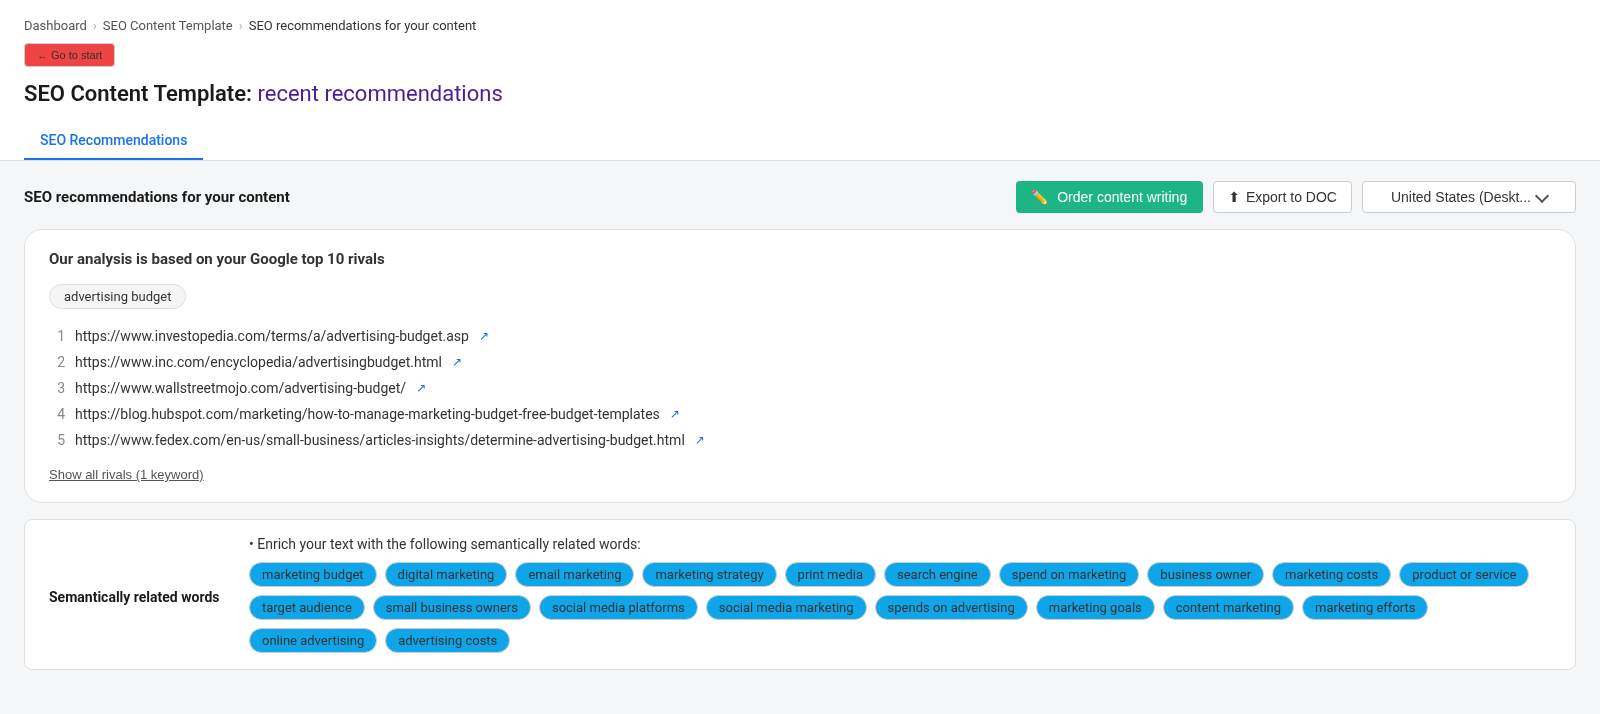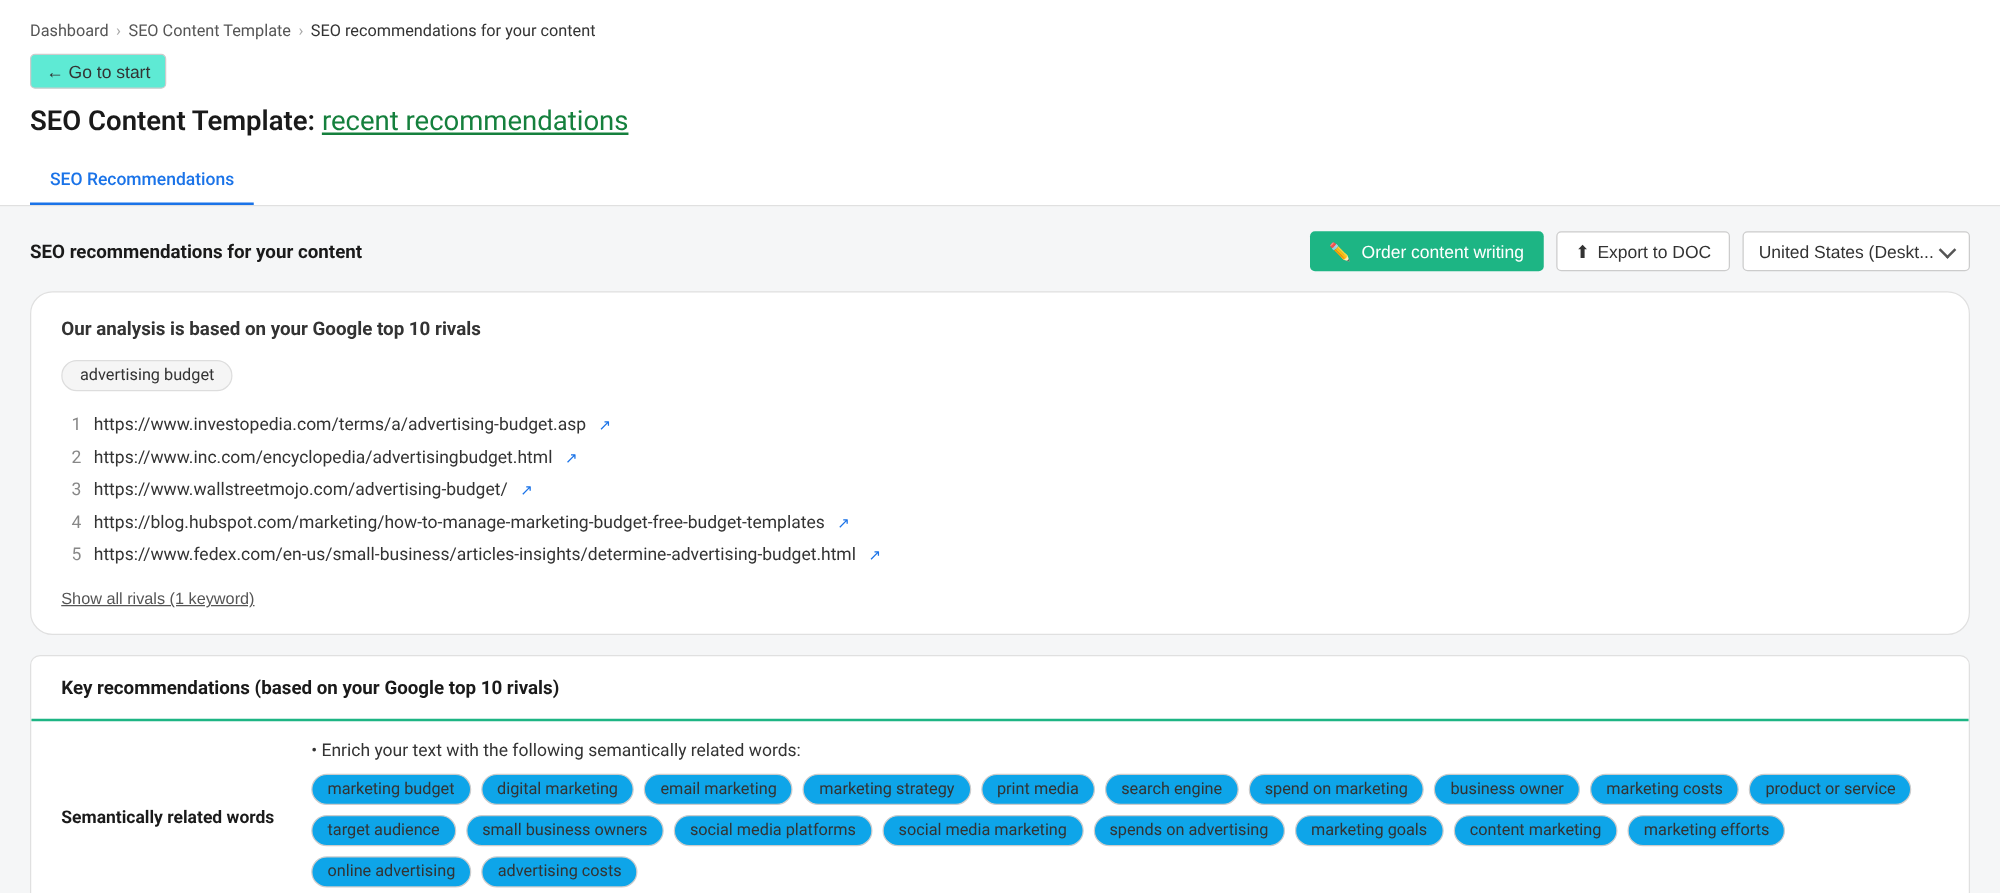--- a/index.html
+++ b/index.html
@@ -35,39 +35,38 @@
       text-decoration: none;
       cursor: pointer;
     }
     .breadcrumb-current {
       color: #333;
     }
     .go-to-start-btn {
       display: inline-flex;
       align-items: center;
       gap: 6px;
-      background: #5eead4;
+      background: #ef4444;
       border: 1px solid #ccc;
       border-radius: 4px;
       padding: 5px 12px;
-      font-size: 14px;
+      font-size: 11px;
       color: #333;
       cursor: pointer;
       margin-bottom: 14px;
     }
     .page-title {
       font-size: 22px;
       font-weight: 600;
       color: #1a1a1a;
       margin-bottom: 16px;
     }
     .page-title-light {
       font-weight: 400;
-      color: #15803d;
-      text-decoration: underline;
+      color: #4c1d95;
     }
     .tabs {
       display: flex;
       gap: 0;
     }
     .tab {
       padding: 10px 16px;
       font-size: 14px;
       color: #555;
       cursor: pointer;
@@ -124,21 +123,21 @@
       cursor: pointer;
     }
     .dropdown-region {
       display: inline-flex;
       align-items: center;
       gap: 6px;
       background: #fff;
       color: #333;
       border: 1px solid #ccc;
       border-radius: 4px;
-      padding: 7px 12px;
+      padding: 7px 28px;
       font-size: 14px;
       cursor: pointer;
       min-width: 160px;
       justify-content: space-between;
     }
     .card {
       background: #fff;
       border: 1px solid #e0e0e0;
       border-radius: 18px;
       padding: 20px 24px;
@@ -333,21 +332,20 @@
         <li>
           <span class="rival-num">5</span>
           <a class="rival-link">https://www.fedex.com/en-us/small-business/articles-insights/determine-advertising-budget.html</a>
           <span class="ext-icon">↗</span>
         </li>
       </ul>
       <button class="show-rivals-link">Show all rivals (1 keyword)</button>
     </div>
 
     <div class="key-recs-card">
-      <div class="key-recs-header">Key recommendations (based on your Google top 10 rivals)</div>
       <div class="key-recs-body">
         <div class="rec-row">
           <div class="rec-label">Semantically related words</div>
           <div class="rec-content">
             <div class="rec-intro">
               <span>• </span><span>Enrich your text with the following semantically related words:</span>
             </div>
             <div class="tags-container" id="tags-container">
             <span class="word-tag">marketing budget</span>
                 <span class="word-tag">digital marketing</span>

